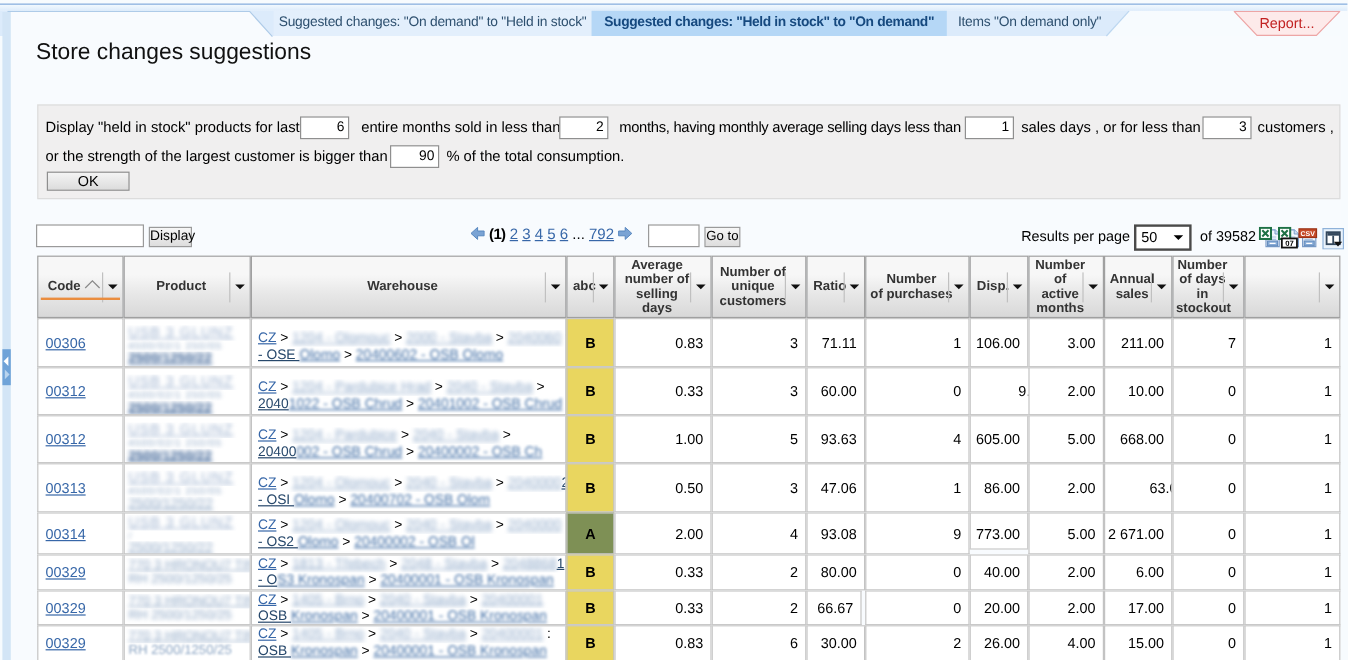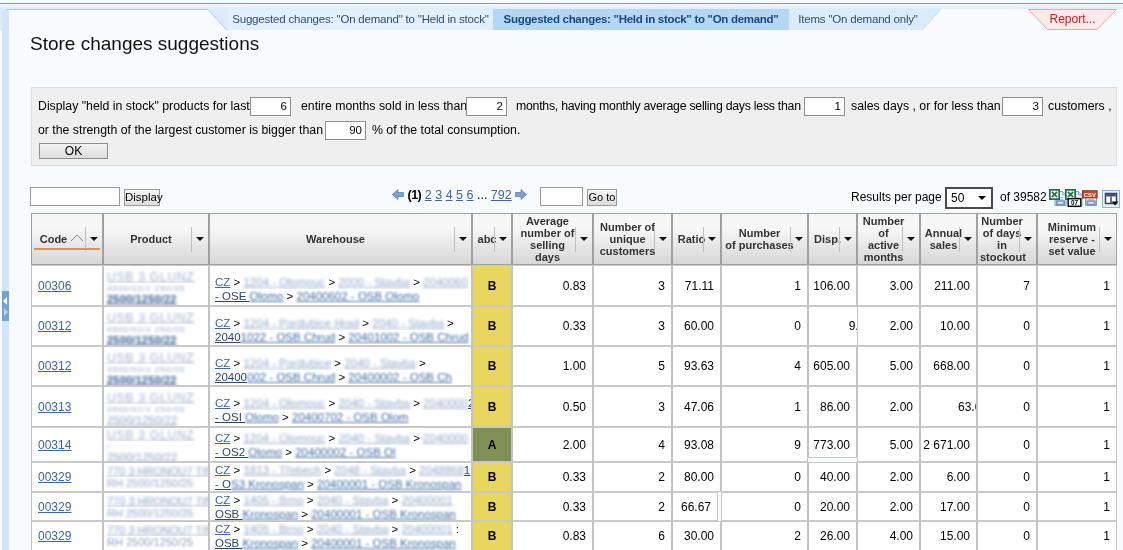--- a/index.html
+++ b/index.html
@@ -247,21 +247,20 @@
       <span class="thlbl">Annual<br>sales</span>
       <span class="thsep"></span>
       <span class="tharr"></span>
     </div>
 <div class="hc" style="left:978px;top:214px;width:60px;height:52px;">
       <span class="thlbl">Number<br>of days<br>in<br>stockout</span>
       <span class="thsep"></span>
       <span class="tharr"></span>
     </div>
 <div class="hc" style="left:1038px;top:214px;width:80px;height:52px;">
-      <span class="thlbl">Minimum<br>reserve -<br>set value</span>
       <span class="thsep"></span>
       <span class="tharr"></span>
     </div>
 <div class="dc codec" style="left:32px;top:266px;width:72px;height:41px;">
       <a href="#">00306</a>
     </div>
 <div class="dc pcell tl" style="left:104px;top:266px;width:106px;height:41px;">
       <div class="vmid">
         <div class="pcl"><span class="bl bll u">USB 3 GLUNZ</span></div>
         <div class="pcl"><span class="bl blf t9">4500/02/1 250/05</span></div>

